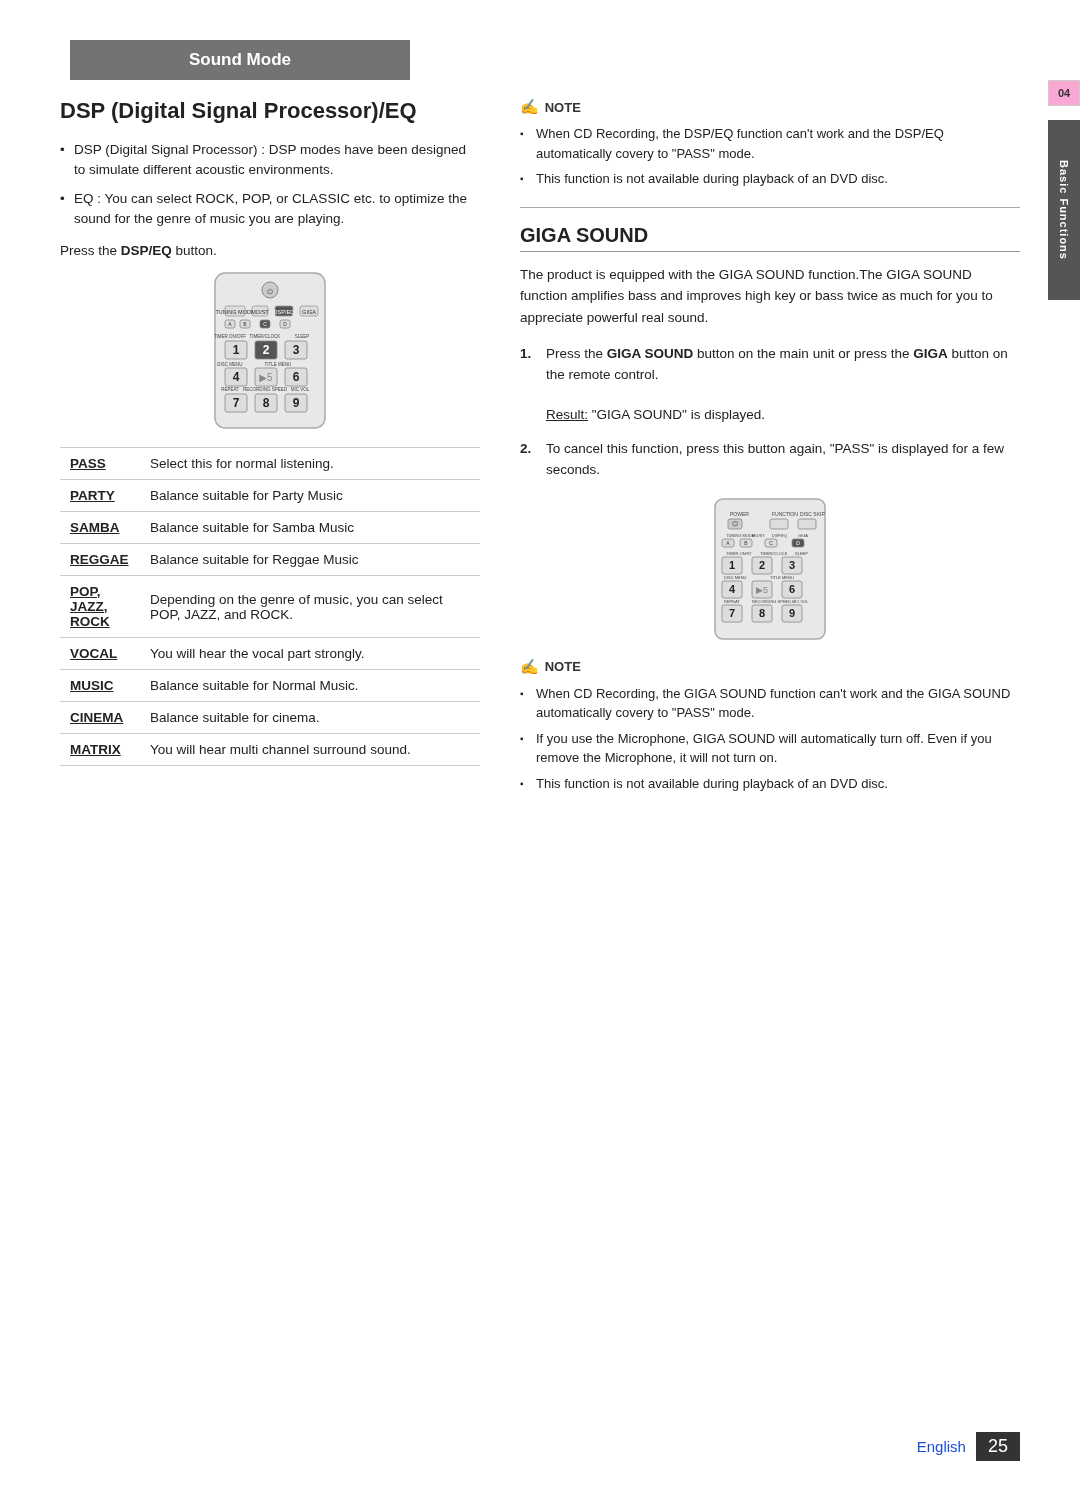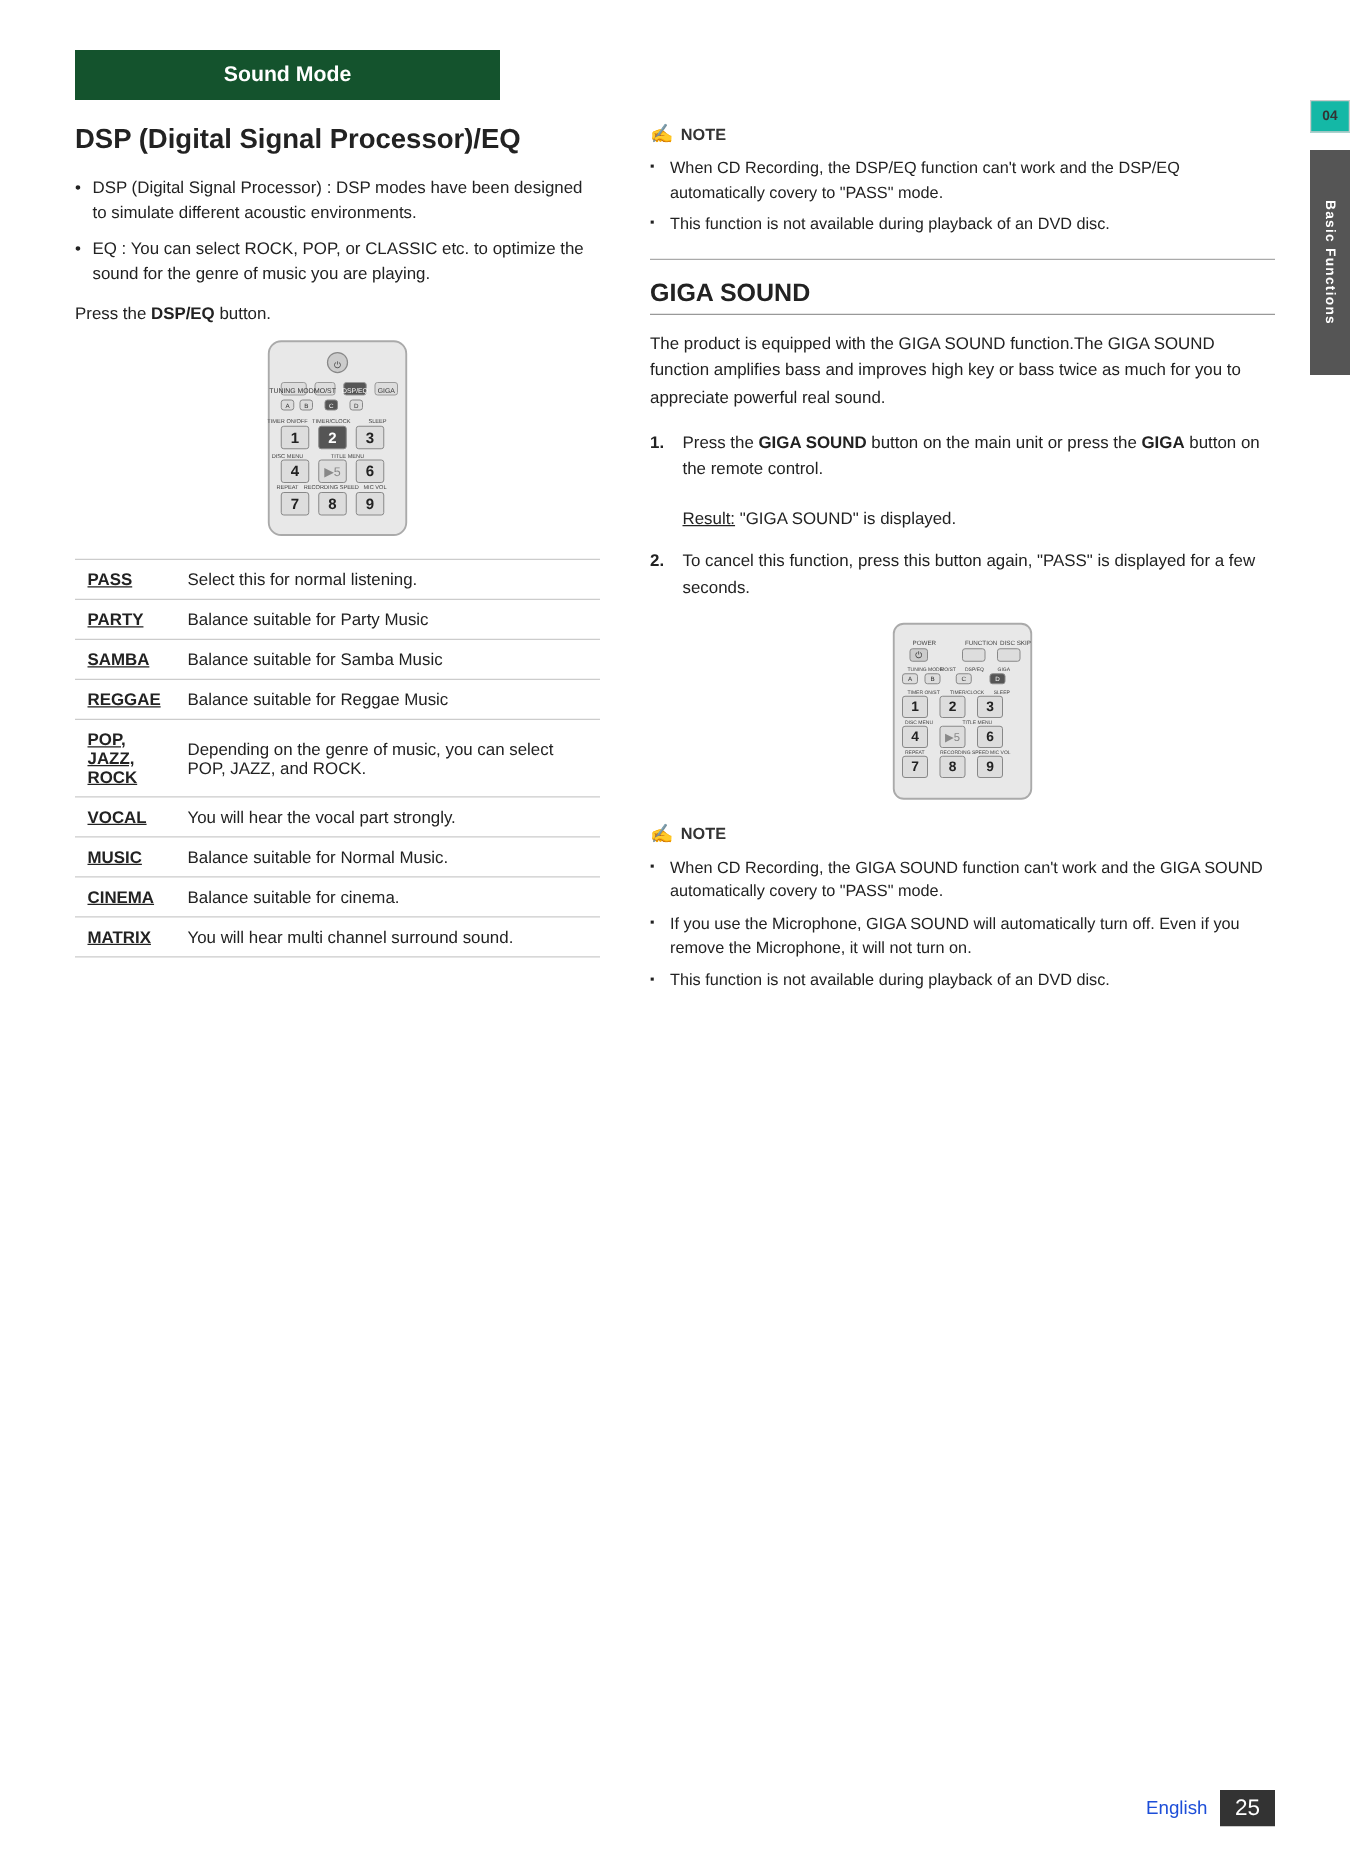--- a/index.html
+++ b/index.html
@@ -38,39 +38,40 @@
       align-items: center;
       justify-content: center;
       height: 180px;
     }
 
     .side-tab-number {
       position: absolute;
       right: 0;
       top: 80px;
       width: 32px;
-      background: #14b8a6;
+      background: #f9a8d4;
       border: 1px solid #ccc;
       color: #333;
       font-size: 11px;
       font-weight: bold;
       padding: 6px 4px;
       text-align: center;
     }
 
     
     .sound-mode-header {
-      background: #14532d;
+      background: #737373;
       color: #fff;
       text-align: center;
       padding: 10px 20px;
       font-size: 17px;
       font-weight: bold;
       margin-bottom: 18px;
       width: 340px;
+      margin-left: 10px;
     }
 
     .main-title {
       font-size: 22px;
       font-weight: bold;
       margin-bottom: 16px;
     }
 
     .two-column {
       display: flex;

